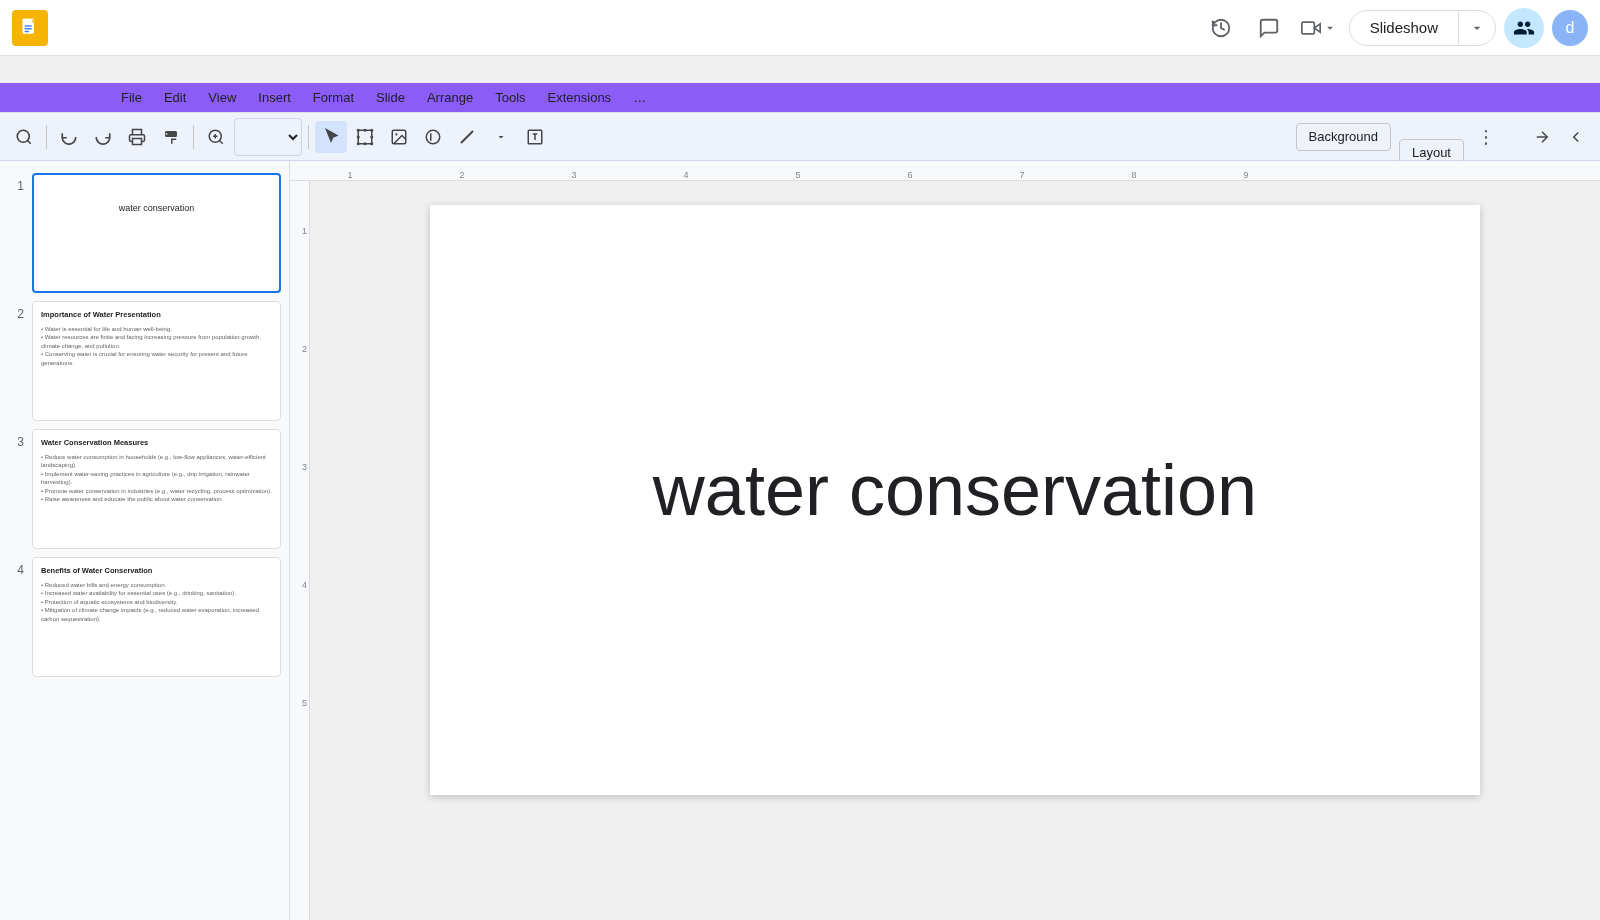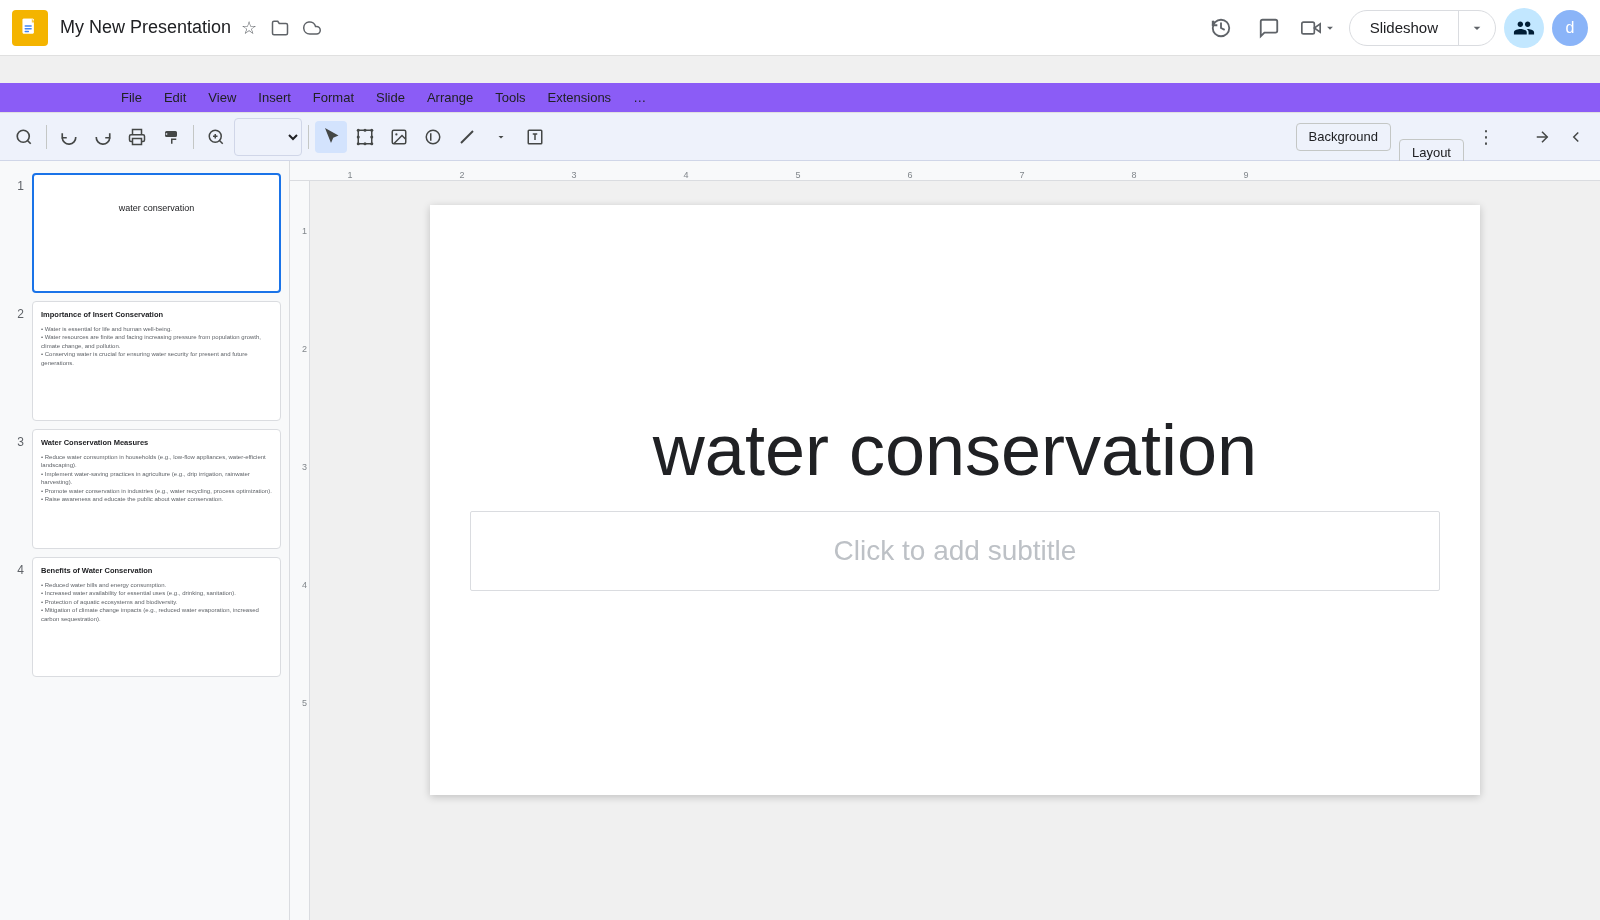--- a/index.html
+++ b/index.html
@@ -307,36 +307,20 @@
     <svg viewBox="0 0 24 24" fill="none">
       <rect x="4" y="2" width="12" height="16" rx="1" fill="#fff"></rect>
       <rect x="4" y="2" width="12" height="16" rx="1" fill="#fff"></rect>
       <path d="M14 2l4 4h-4V2z" fill="#f4b400" opacity="0.7"></path>
       <rect x="6" y="9" width="8" height="1.5" rx="0.75" fill="#4285f4"></rect>
       <rect x="6" y="12" width="8" height="1.5" rx="0.75" fill="#4285f4"></rect>
       <rect x="6" y="15" width="5" height="1.5" rx="0.75" fill="#4285f4"></rect>
     </svg>
   </div>
 
-  <div class="title-area">
-    <div style="display:flex;align-items:center;gap:6px;">
-      <span style="font-size:18px;color:#202124;cursor:pointer;">My New Presentation</span>
-      <button class="header-icon-btn" title="Star">☆</button>
-      <button class="header-icon-btn" title="Move">
-        <svg width="18" height="18" viewBox="0 0 24 24" fill="none" stroke="#5f6368" stroke-width="2">
-            <path d="M22 19a2 2 0 01-2 2H4a2 2 0 01-2-2V5a2 2 0 012-2h5l2 3h9a2 2 0 012 2z"></path>
-          </svg>
-      </button>
-      <button class="header-icon-btn" title="Cloud saved">
-        <svg width="18" height="18" viewBox="0 0 24 24" fill="none" stroke="#5f6368" stroke-width="2">
-            <path d="M18 10h-1.26A8 8 0 109 20h9a5 5 0 000-10z"></path>
-          </svg>
-      </button>
-    </div>
-  </div>
 
   <div class="spacer"></div>
 
   <div class="header-right">
     <button class="icon-btn-round" title="Version history">
       <svg width="22" height="22" viewBox="0 0 24 24" fill="none" stroke="#5f6368" stroke-width="2">
           <path d="M3 12a9 9 0 1018 0A9 9 0 003 12"></path>
           <polyline points="12 6 12 12 16 14"></polyline>
           <path d="M3 4v5h5" stroke="#5f6368"></path>
           <path d="M3 9A9 9 0 014.5 4.5" stroke="#5f6368"></path>
@@ -519,21 +503,21 @@
   <div id="slide-panel">
   <div class="slide-item">
         <div class="slide-num">1</div>
         <div class="slide-thumb selected">
           <div class="slide-thumb-title">water conservation</div>
         </div>
       </div>
       <div class="slide-item">
         <div class="slide-num">2</div>
         <div class="slide-thumb">
-          <div class="slide-thumb-heading">Importance of Insert Conservation</div>
+          <div class="slide-thumb-heading">Importance of Water Presentation</div>
           <div class="slide-thumb-content">
             <div>• Water is essential for life and human well-being.</div>
             <div>• Water resources are finite and facing increasing pressure from population growth, climate change, and pollution.</div>
             <div>• Conserving water is crucial for ensuring water security for present and future generations.</div>
           </div>
         </div>
       </div>
       <div class="slide-item">
         <div class="slide-num">3</div>
         <div class="slide-thumb">
@@ -578,20 +562,17 @@
       <div id="ruler-v">
       <span class="ruler-v-mark" style="top: 50px;">1</span>
           <span class="ruler-v-mark" style="top: 168px;">2</span>
           <span class="ruler-v-mark" style="top: 286px;">3</span>
           <span class="ruler-v-mark" style="top: 404px;">4</span>
           <span class="ruler-v-mark" style="top: 522px;">5</span>
         </div>
       <div id="slide-canvas-wrap">
         <div id="slide-canvas">
           <div class="slide-main-title">water conservation</div>
-          <div class="slide-subtitle-box">
-            <span class="slide-subtitle-placeholder">Click to add subtitle</span>
-          </div>
         </div>
       </div>
     </div>
   </div>
 </div>
 
 </body></html>

